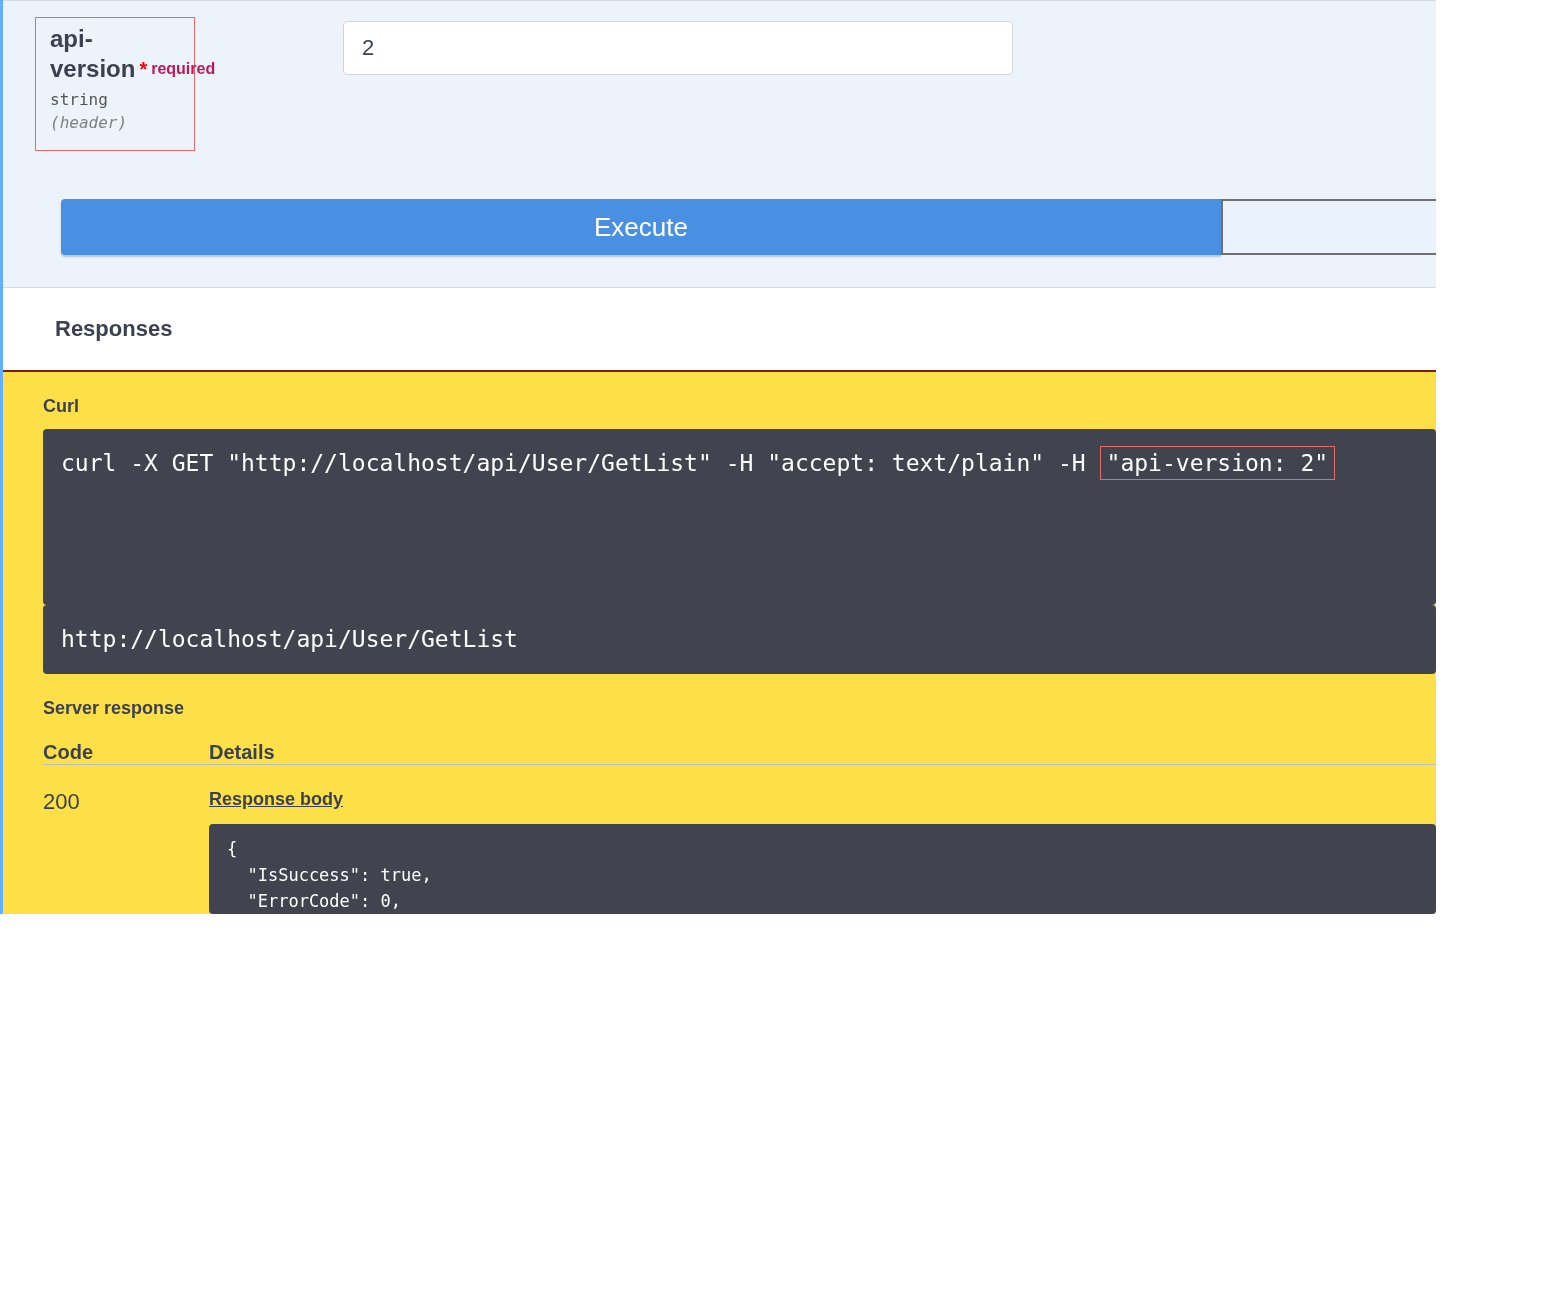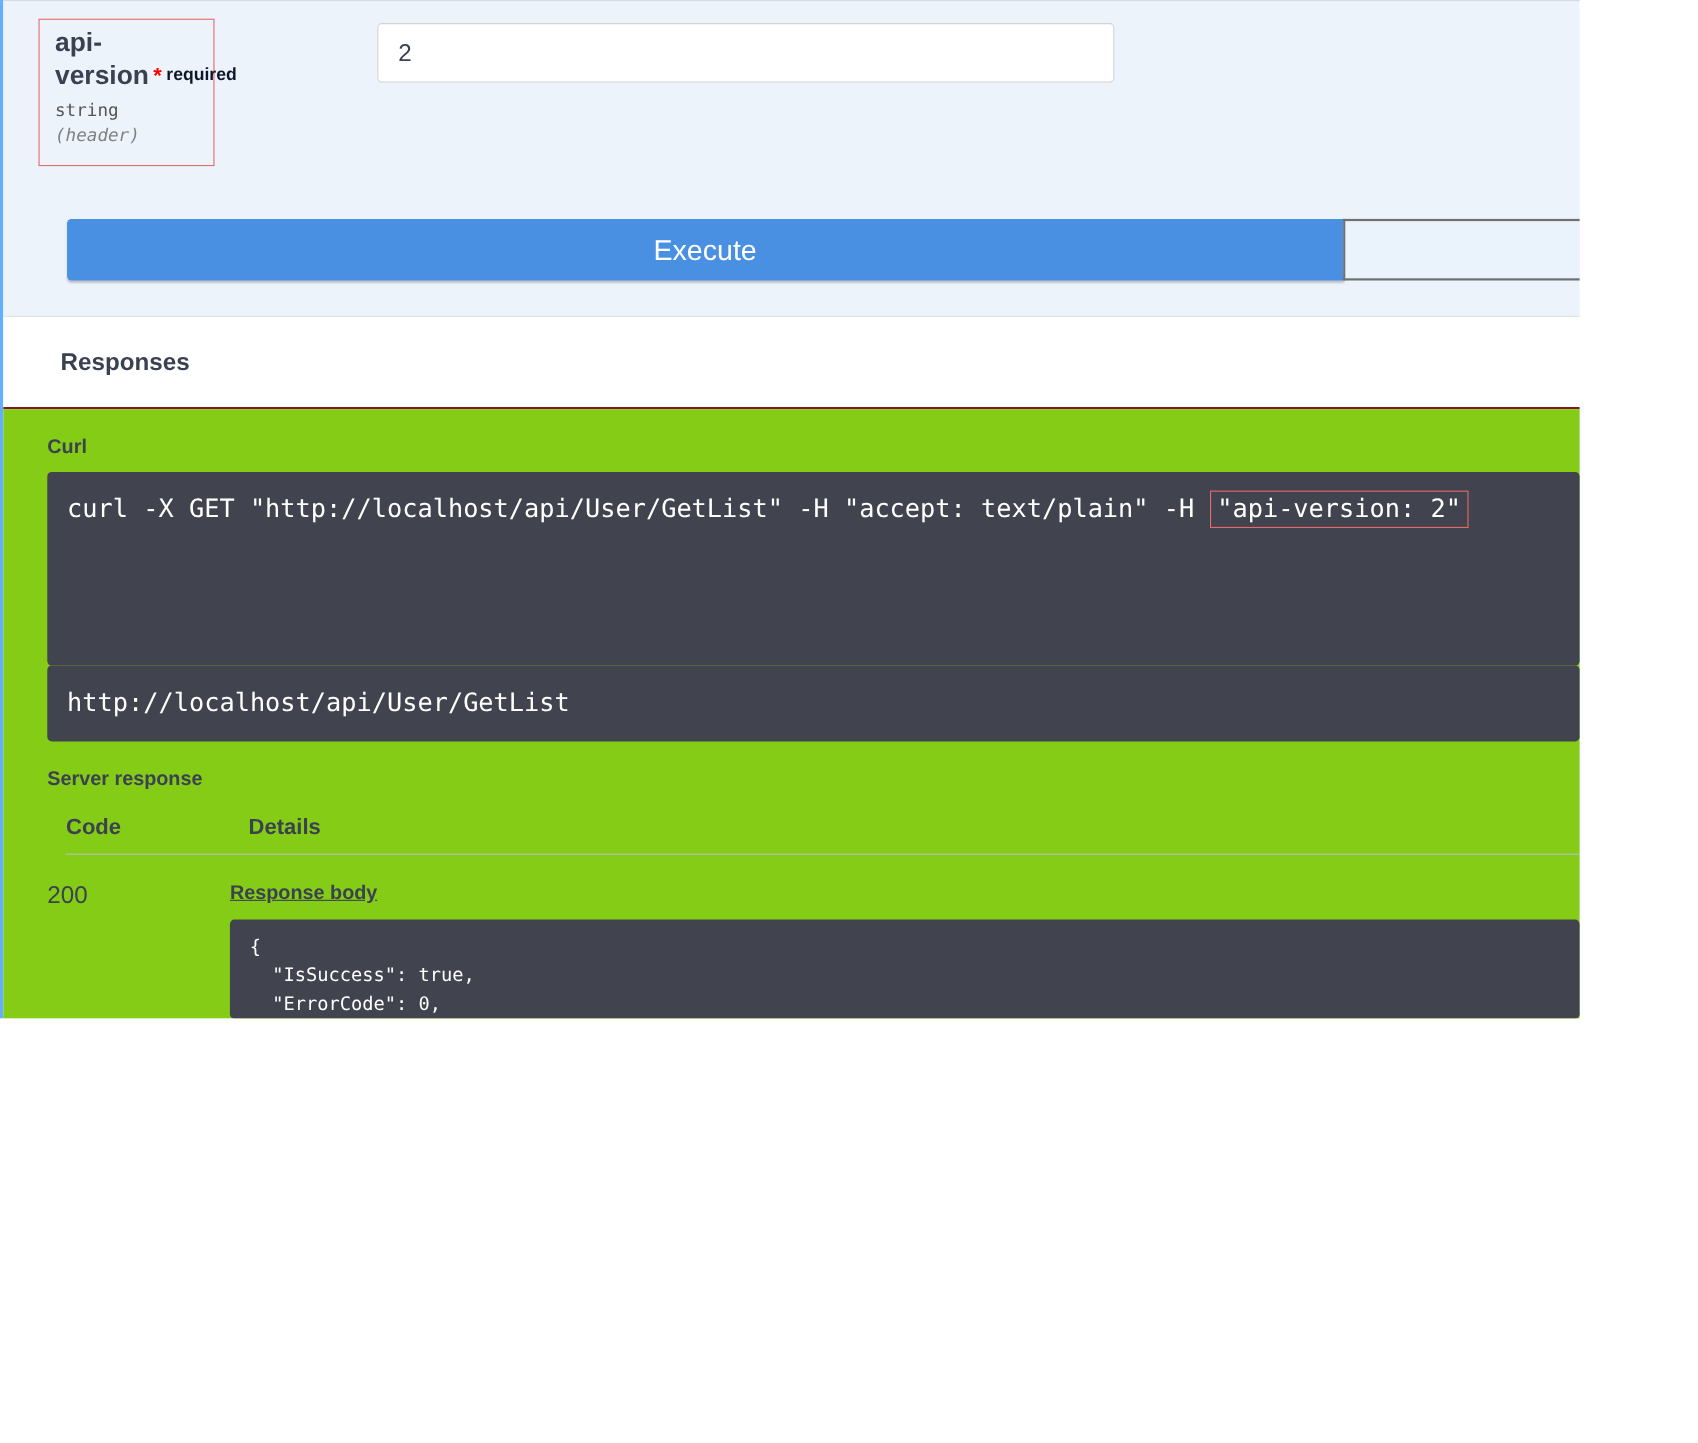--- a/index.html
+++ b/index.html
@@ -55,21 +55,21 @@
     font-style: italic;
     margin-top: 4px;
   }
   .required-star {
     color: #ff0000;
     font-size: 20px;
     margin-left: 4px;
     font-weight: bold;
   }
   .required-text {
-    color: #0f172a;
+    color: #be185d;
     font-size: 16px;
   }
   .name-line {
     display: flex;
     align-items: center;
   }
   .param-input-col {
     flex: 1;
   }
   .param-input {
@@ -111,21 +111,21 @@
   .responses-header {
     background: #fff;
     border-top: 1px solid #d3dbe3;
     border-bottom: 2px solid #7f1d1d;
     padding: 28px 0 28px 52px;
     font-size: 22px;
     font-weight: 700;
     color: #3b4151;
   }
   .responses-body {
-    background: #84cc16;
+    background: #fde047;
     padding: 24px 0 0 40px;
   }
   .sub-heading {
     font-size: 18px;
     font-weight: 700;
     color: #3b4151;
     margin: 24px 0 12px 0;
   }
   .sub-heading:first-child { margin-top: 0; }
   .code-block {
@@ -141,23 +141,22 @@
   .curl-block {
     height: 176px;
   }
   .hl-red {
     border: 1px solid #e56a6a;
     padding: 3px 6px;
   }
   .table-hdr {
     display: flex;
     border-bottom: 1px solid #b7c0c9;
-    padding-bottom: 12px;
+    padding-bottom: 0;
     margin-top: 22px;
-    margin-left: 17px;
   }
   .col-code {
     width: 166px;
     font-size: 20px;
     font-weight: 700;
     color: #3b4151;
   }
   .col-details {
     flex: 1;
     font-size: 20px;

